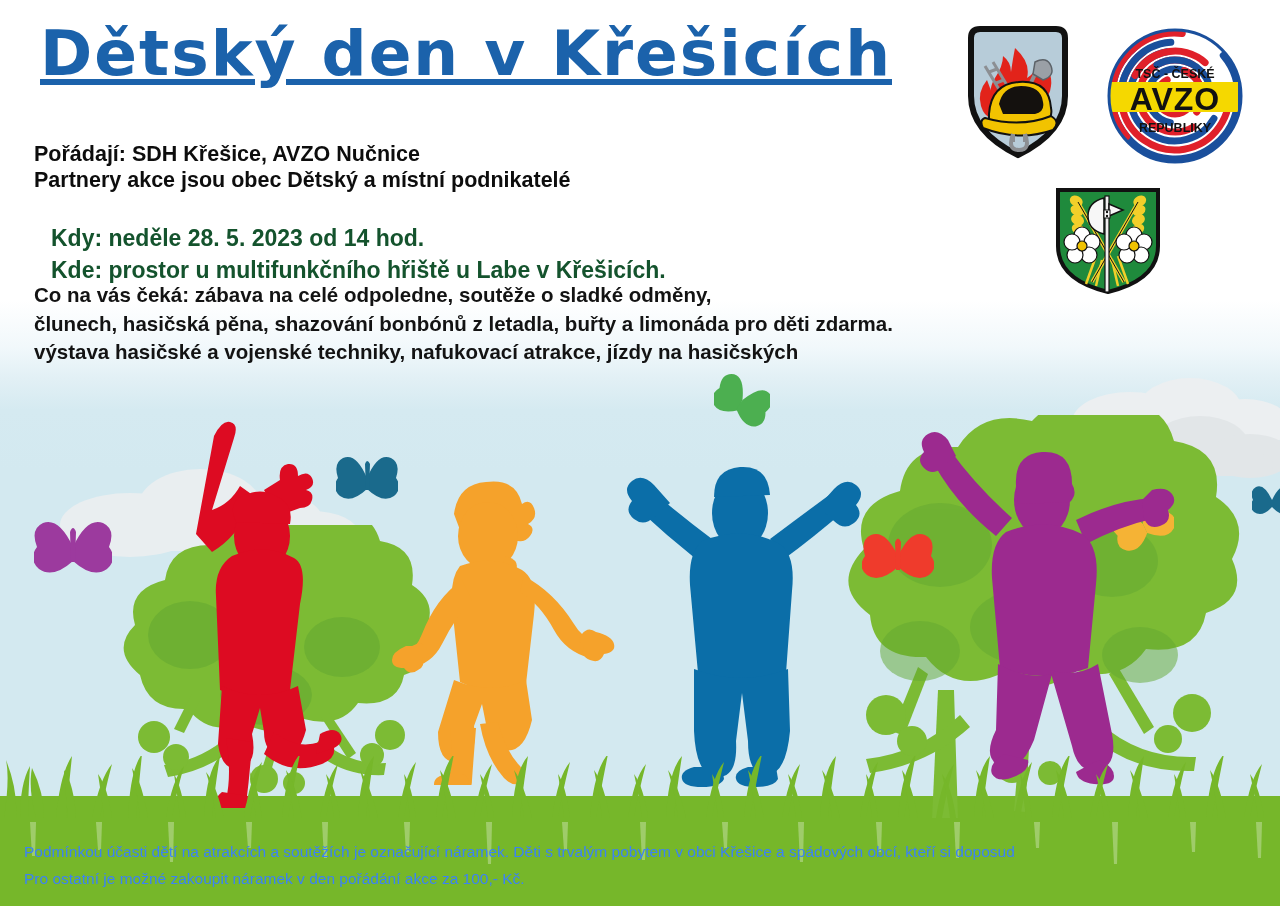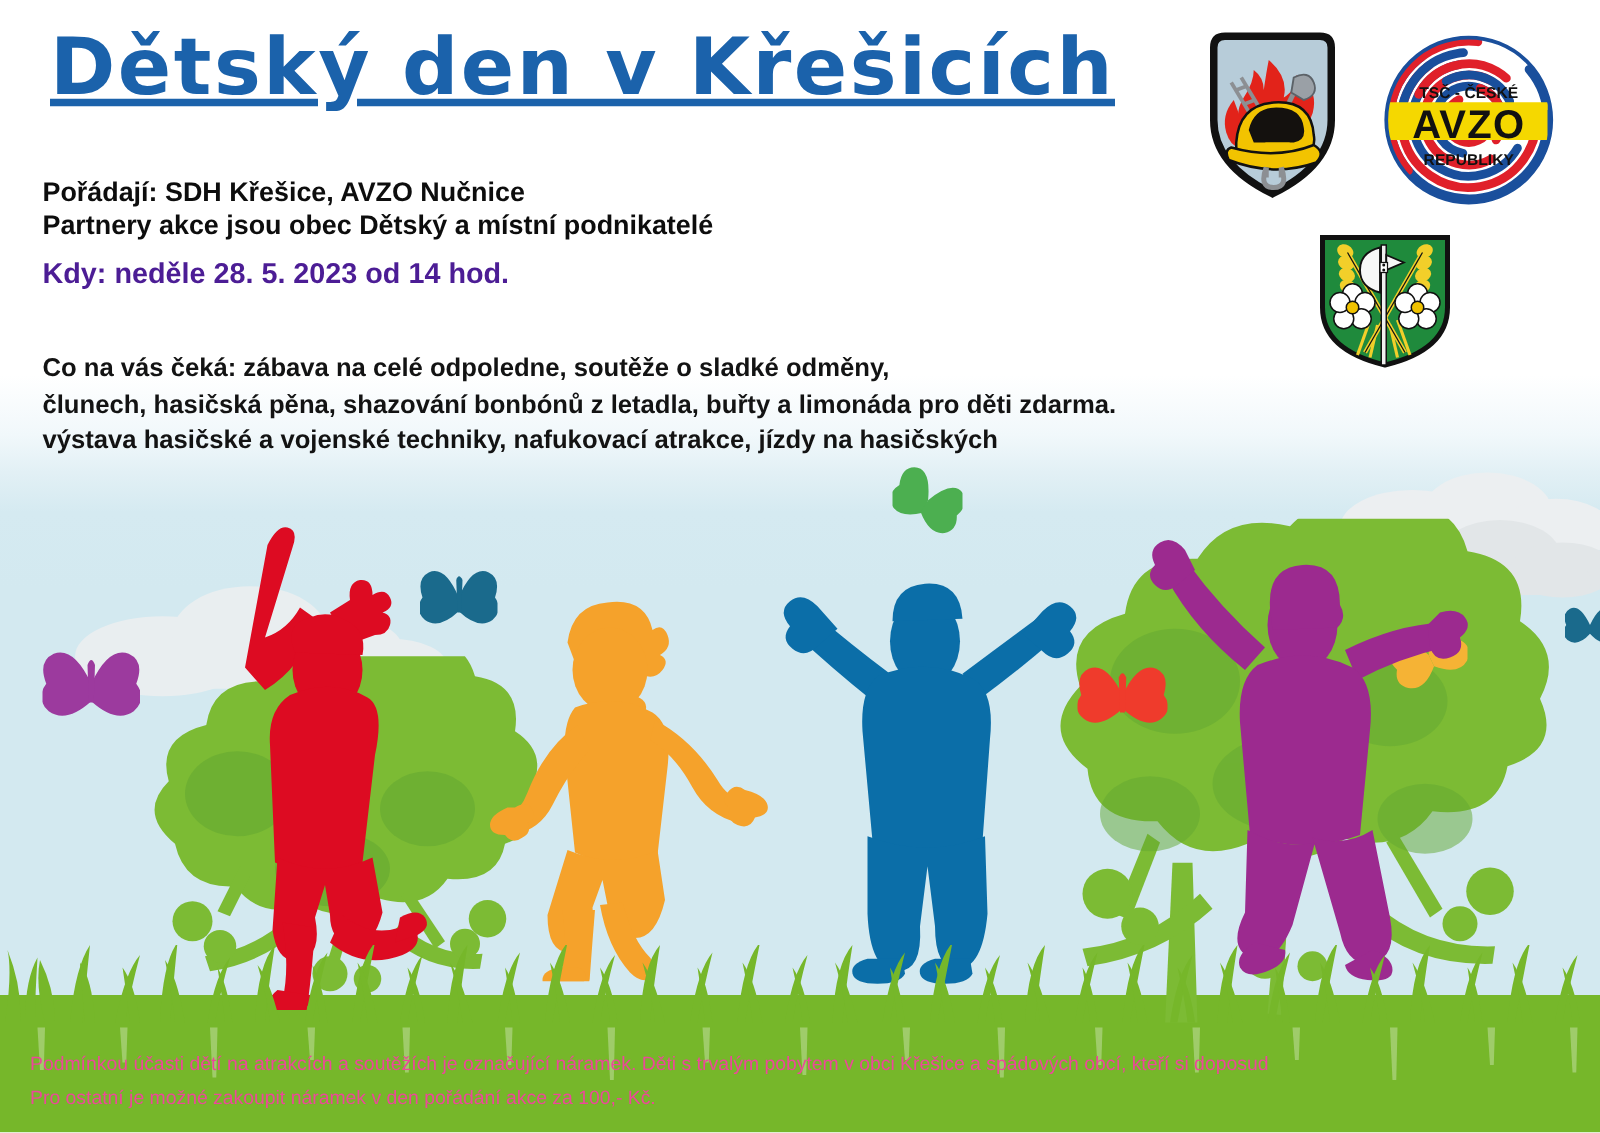--- a/index.html
+++ b/index.html
@@ -61,47 +61,48 @@
     font-weight:bold;
     color:#0d0d0d;
     font-size:21.5px;
     line-height:28px;
     white-space:nowrap;
   }
   #line-poradaji{top:140px;}
   #line-partnery{top:166px;}
 
   .blk-blue{
-    position:absolute;left:34px;
+    position:absolute;left:51px;
     font-family:"Liberation Sans",sans-serif;
     font-weight:bold;
-    color:#4c1d95;
+    color:#14532d;
     font-size:23px;
     line-height:30px;
     white-space:nowrap;
+    margin-top:20px;
   }
   #line-kdy{top:203px;}
   #line-kde{top:235px;}
 
   #body-text{
     position:absolute;left:34px;top:281px;
     font-family:"Liberation Sans",sans-serif;
     font-weight:bold;
     color:#131313;
     font-size:20.5px;
     line-height:28.5px;
     white-space:nowrap;
   }
   #body-text div{white-space:nowrap;}
 
   
   #footer-text{
     position:absolute;left:24px;bottom:14px;
     font-family:"Liberation Sans",sans-serif;
-    color:#ec4899;
+    color:#3b82f6;
     font-size:15.5px;
     line-height:27px;
     white-space:nowrap;
     z-index:40;
     margin-top:28px;
   }
   #footer-text div{white-space:nowrap;}
 
   .fig{position:absolute;}
   .butterfly{position:absolute;}
@@ -565,20 +566,21 @@
       </g>
     </g>
   </svg>
 
   <div id="title">Dětský den v Křešicích</div>
 
   <div class="blk-black" id="line-poradaji">Pořádají: SDH Křešice, AVZO Nučnice</div>
   <div class="blk-black" id="line-partnery">Partnery akce jsou obec Dětský a místní podnikatelé</div>
 
   <div class="blk-blue" id="line-kdy">Kdy: neděle 28. 5. 2023 od 14 hod.</div>
+  <div class="blk-blue" id="line-kde">Kde: prostor u multifunkčního hřiště u Labe v Křešicích.</div>
 
   <div id="body-text">
     <div>Co na vás čeká: zábava na celé odpoledne, soutěže o sladké odměny,</div>
     <div>člunech, hasičská pěna, shazování bonbónů z letadla, buřty a limonáda pro děti zdarma.</div>
     <div>výstava hasičské a vojenské techniky, nafukovací atrakce, jízdy na hasičských</div>
   </div>
 
   <div id="footer-text">
     <div>Podmínkou účasti dětí na atrakcích a soutěžích je označující náramek. Děti s trvalým pobytem v obci Křešice a spádových obcí, kteří si doposud</div>
     <div>Pro ostatní je možné zakoupit náramek v den pořádání akce za 100,- Kč.</div>

